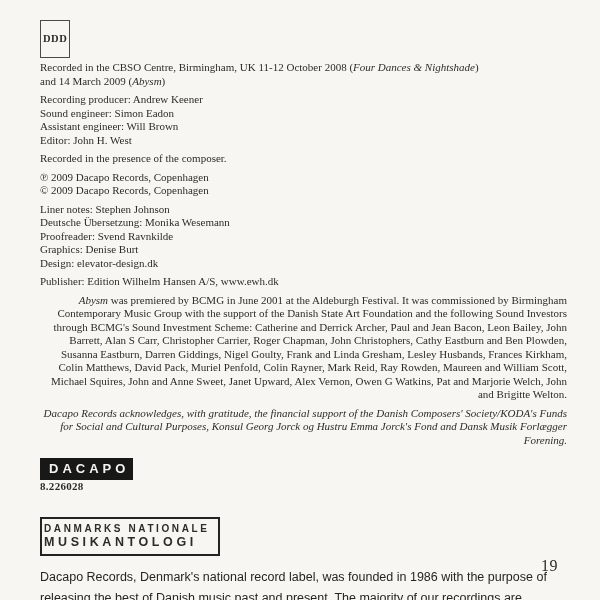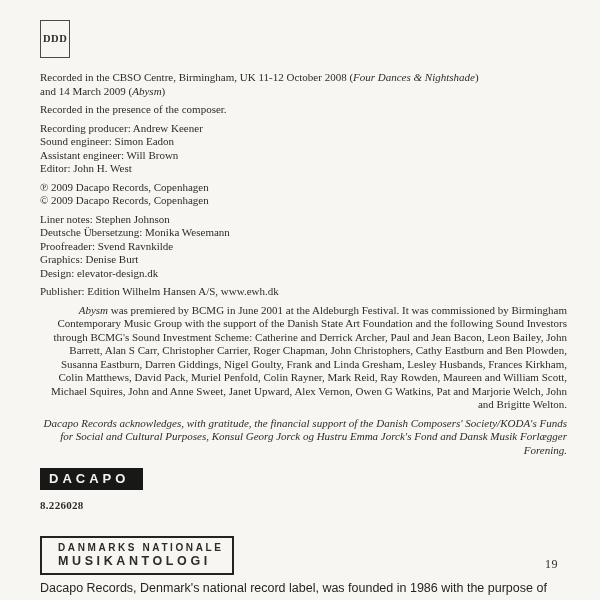--- a/index.html
+++ b/index.html
@@ -38,52 +38,51 @@
     max-width: 527px;
     text-align: right;
   }
   .ddd-box {
     display: inline-block;
     border: 1px solid #4a4a46;
     font-size: 10.5px;
     font-weight: bold;
     line-height: 12px;
     padding: 12px 2px;
-    margin-bottom: 13px;
+    margin-bottom: 3px;
     letter-spacing: 0.5px;
   }
   .italic { font-style: italic; }
   .ack {
     font-style: italic;
     margin-bottom: 11px;
   }
   .dacapo-logo {
     display: inline-block;
     background: #181816;
     color: #f5f4f0;
     font-family: "Liberation Sans", sans-serif;
     font-weight: bold;
     font-size: 13px;
     letter-spacing: 4px;
-    padding: 3px 14px 4px 9px;
-    margin-bottom: 9px;
+    padding: 3px 4px 4px 9px;
   }
   .catalog {
     font-size: 11px;
     font-weight: bold;
     letter-spacing: 0.3px;
     margin: 0 0 25px 0;
   }
   .anthology-box {
     display: inline-block;
     border: 2px solid #232321;
-    padding: 3px 8px 4px 16px;
+    padding: 3px 8px 4px 2px;
     font-family: "Liberation Sans", sans-serif;
     font-weight: bold;
-    margin-bottom: 3px;
+    margin-bottom: 11px;
     background: transparent;
   }
   .anthology-line1 {
     font-size: 10px;
     letter-spacing: 2.6px;
     line-height: 13px;
     white-space: nowrap;
   }
   .anthology-line2 {
     font-size: 12.5px;
@@ -96,45 +95,45 @@
     font-size: 12.5px;
     line-height: 20.5px;
     max-width: 508px;
     margin: 0;
     color: #262521;
   }
   .page-number {
     position: absolute;
     right: 42px;
     top: 557px;
-    font-size: 12px;
+    font-size: 16px;
     letter-spacing: 0.5px;
   }
 </style>
 </head>
 <body>
 
 <div class="page">
 
   <div class="ddd-box">DDD</div>
 
   <div class="block">
     <p class="ln"><span>Recorded in the CBSO Centre, Birmingham, UK 11-12 October 2008 (</span><span class="italic">Four Dances &amp; Nightshade</span><span>)</span></p>
     <p class="ln"><span>and 14 March 2009 (</span><span class="italic">Abysm</span><span>)</span></p>
   </div>
 
   <div class="block">
-    <p class="ln">Recorded in the presence of the composer.</p>
-  </div>
-
-  <div class="block">
     <p class="ln">Recording producer: Andrew Keener</p>
     <p class="ln">Sound engineer: Simon Eadon</p>
     <p class="ln">Assistant engineer: Will Brown</p>
     <p class="ln">Editor: John H. West</p>
+  </div>
+
+  <div class="block">
+    <p class="ln">Recorded in the presence of the composer.</p>
   </div>
 
   <div class="block">
     <p class="ln">℗ 2009 Dacapo Records, Copenhagen</p>
     <p class="ln">© 2009 Dacapo Records, Copenhagen</p>
   </div>
 
   <div class="block">
     <p class="ln">Liner notes: Stephen Johnson</p>
     <p class="ln">Deutsche Übersetzung: Monika Wesemann</p>

